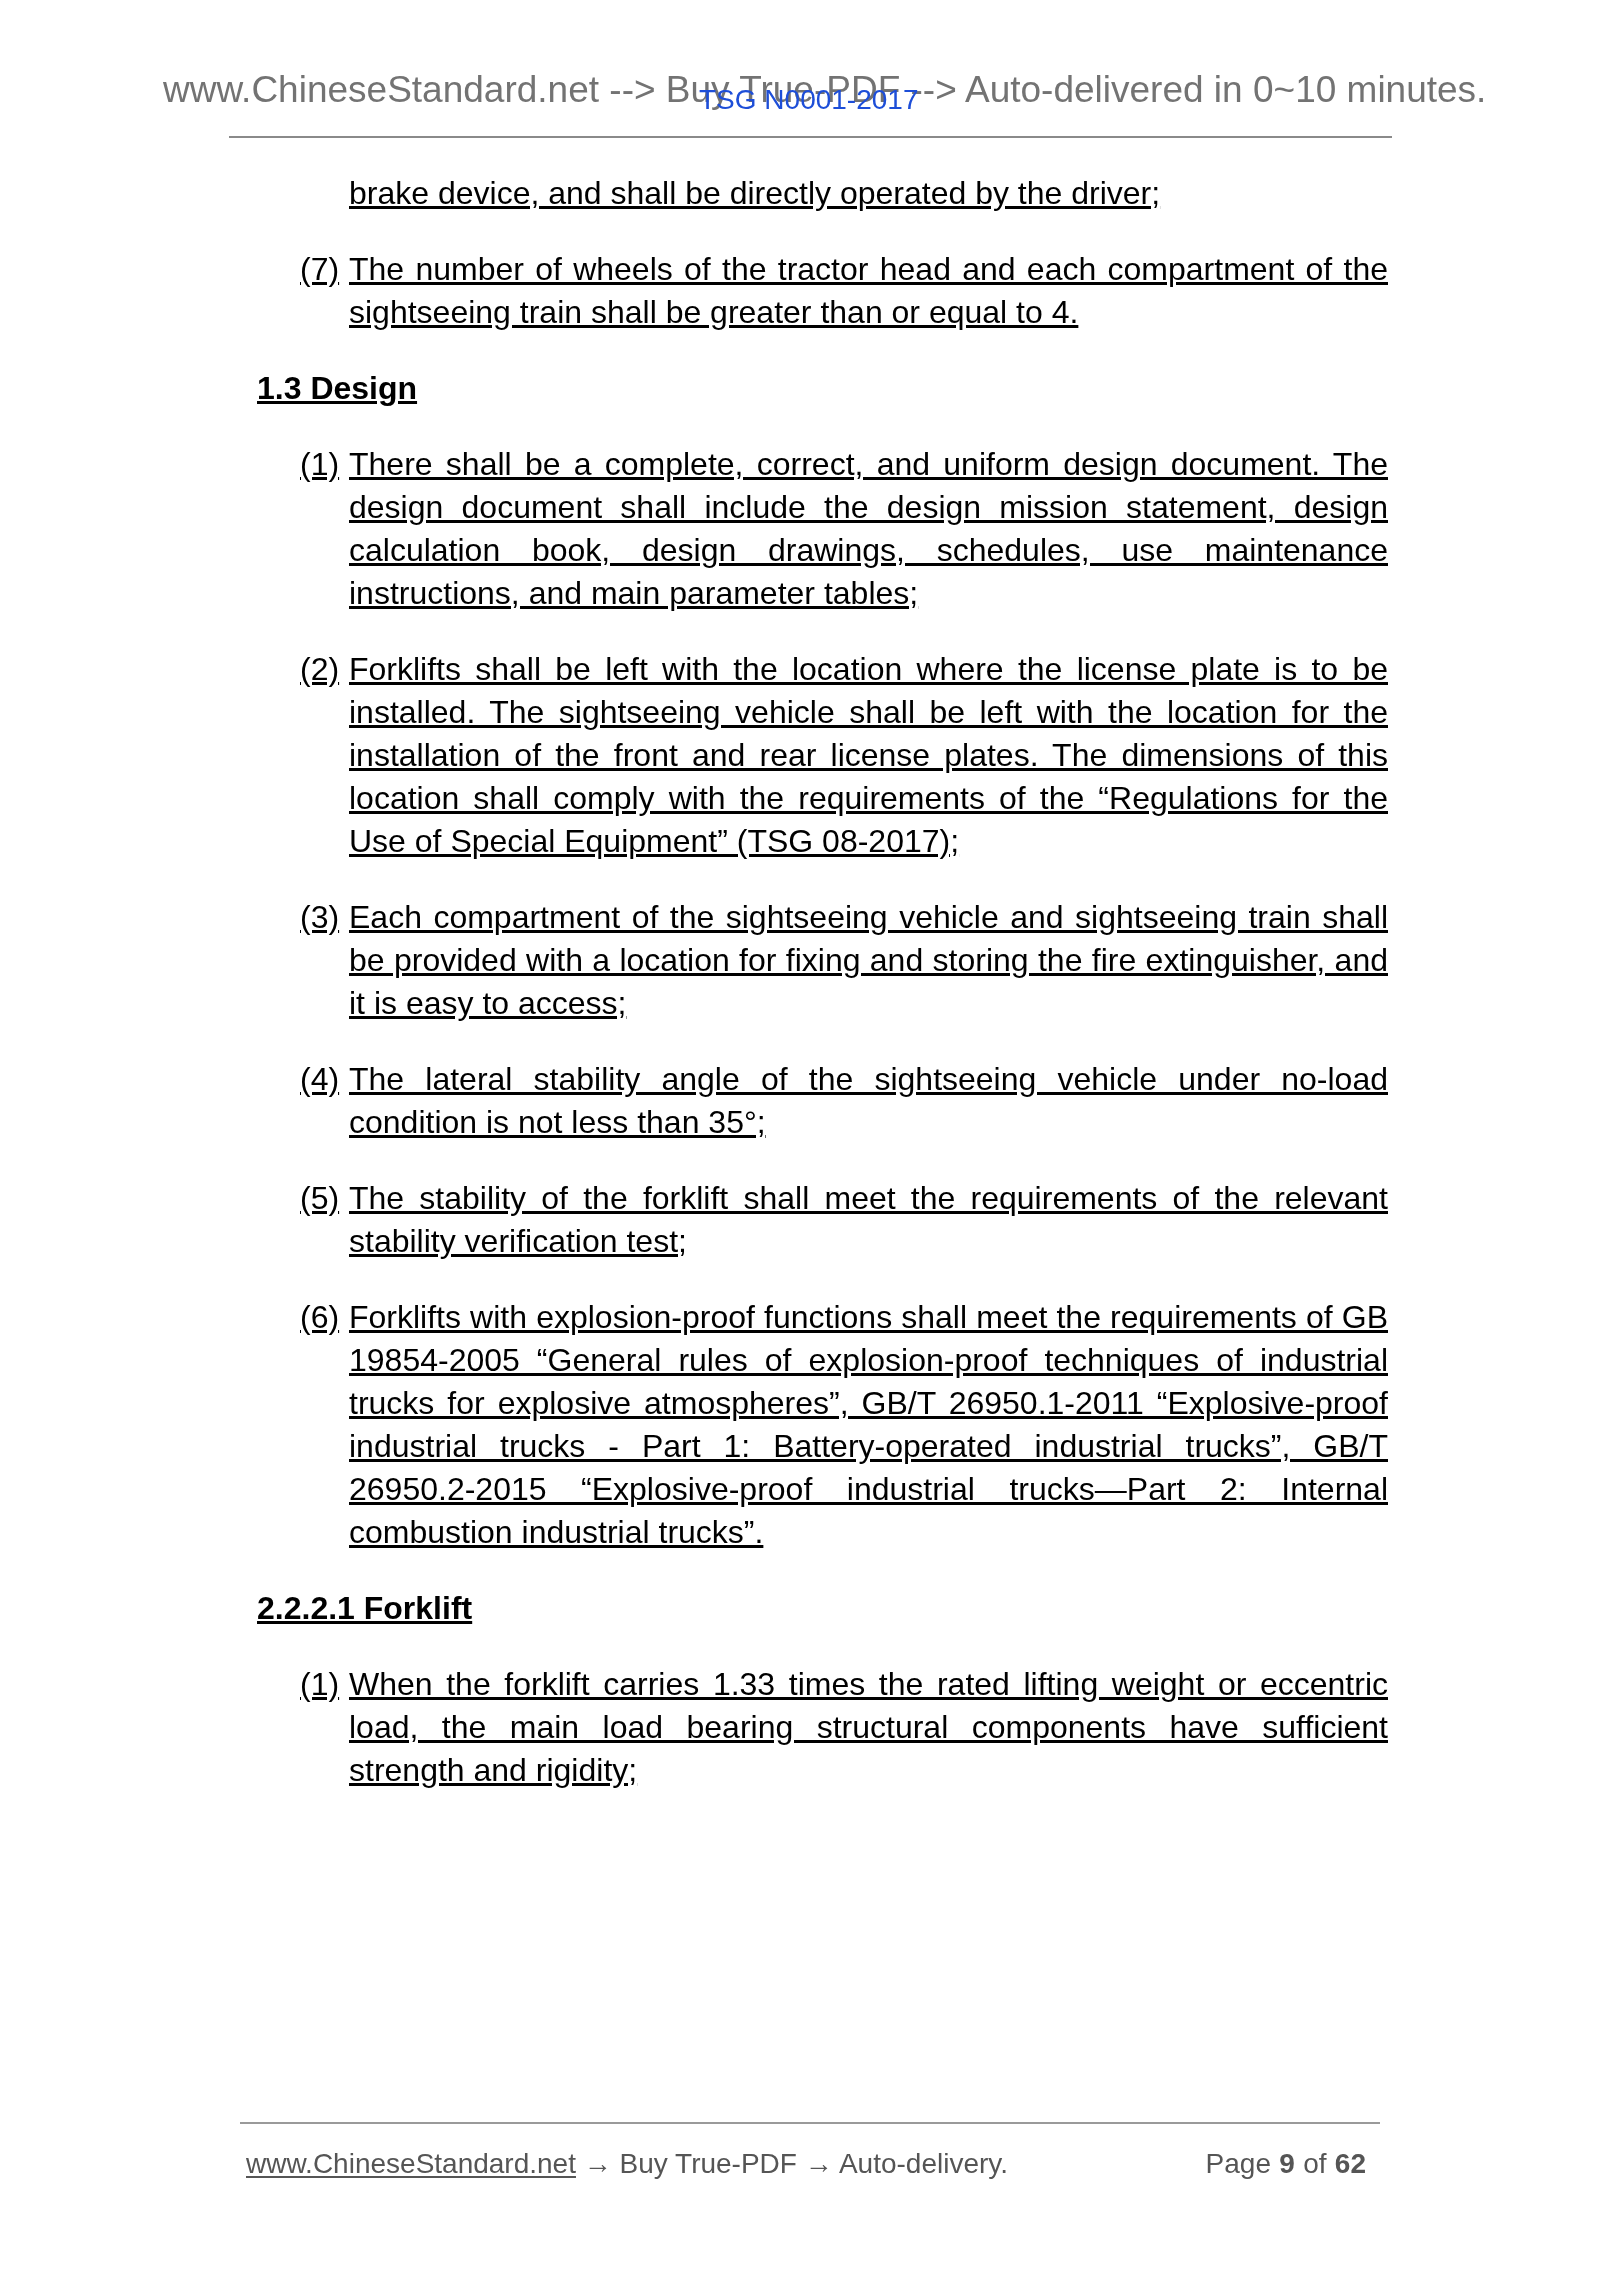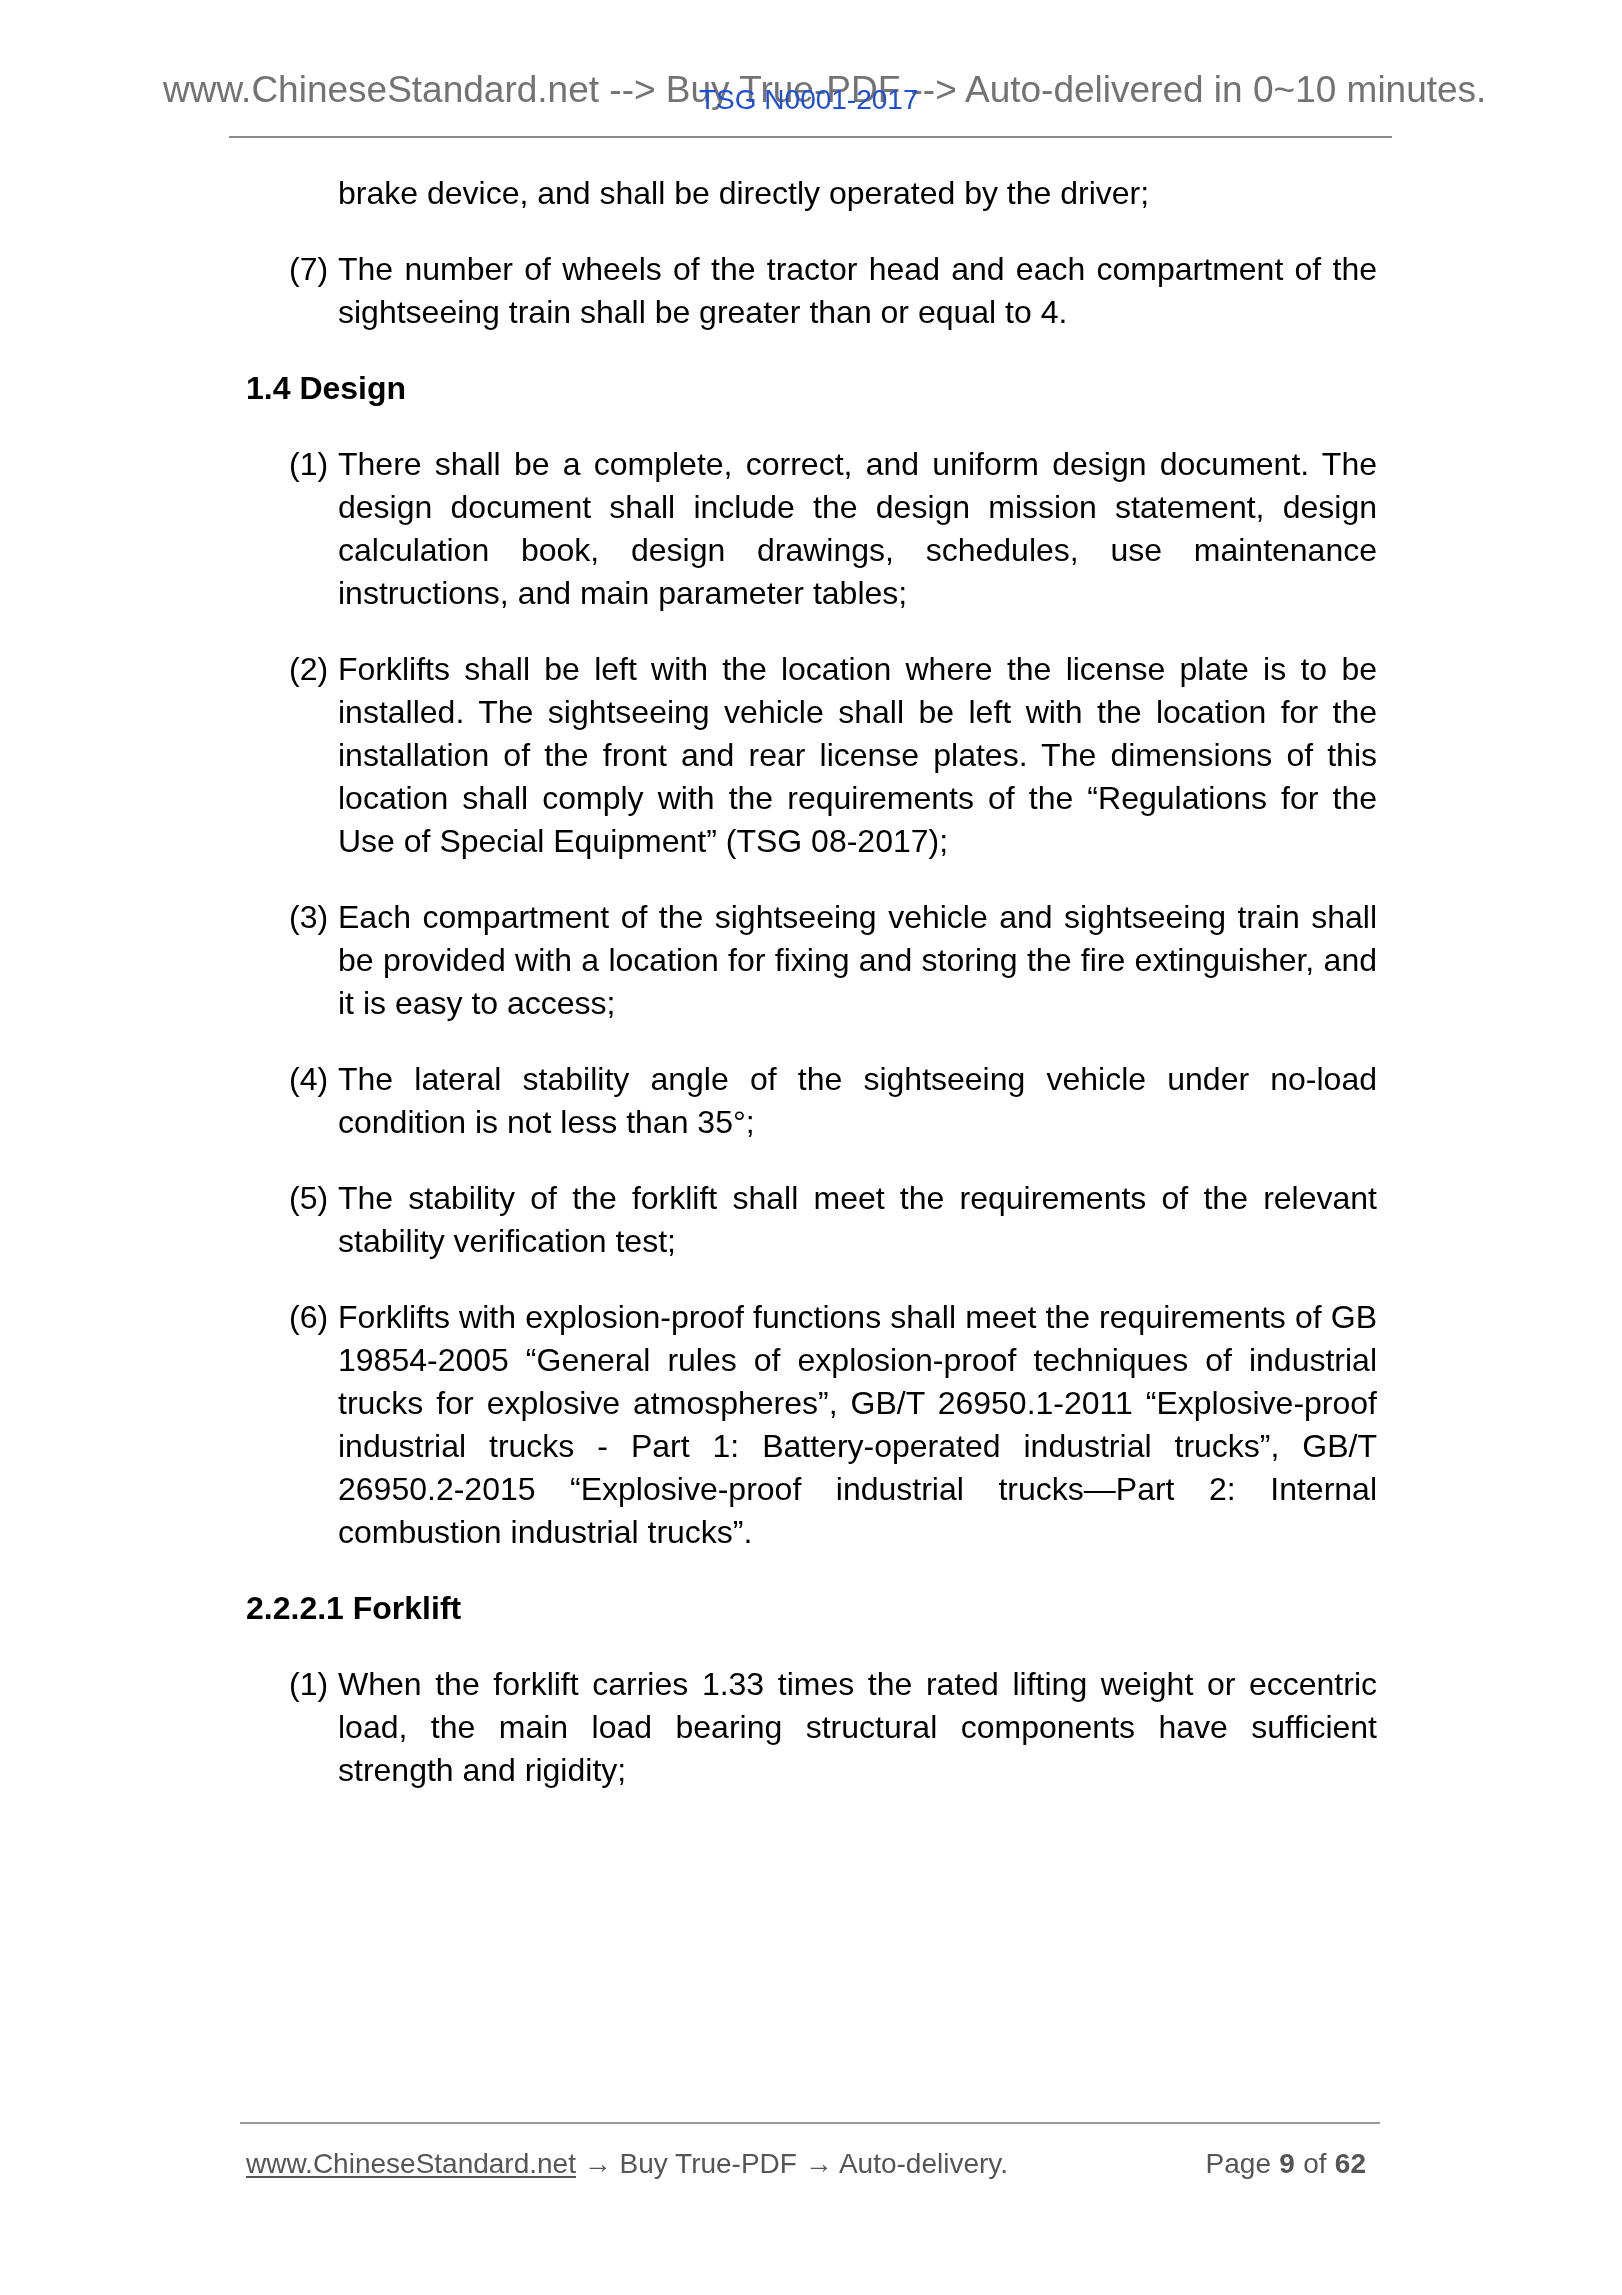--- a/index.html
+++ b/index.html
@@ -4,21 +4,21 @@
 <style>
   html, body { margin: 0; padding: 0; background: #ffffff; }
   body { width: 1623px; height: 2295px; position: relative; overflow: hidden;
          font-family: "Liberation Sans", sans-serif; color: #000; }
   .banner { position: absolute; left: 163px; top: 65px; font-size: 37px; color: #737373;
             white-space: nowrap; line-height: 50px; }
   .docid { position: absolute; left: 699px; top: 83px; font-size: 28px; color: #1d4ed8;
            white-space: nowrap; line-height: 33px; }
   .hrule { position: absolute; left: 229px; width: 1163px; top: 136px; height: 0;
            border-top: 2.5px solid #8a8a8a; }
-  .content { position: absolute; left: 246px; top: 172px; width: 1131px; }
+  .content { position: absolute; left: 257px; top: 172px; width: 1131px; text-decoration: underline; }
   .p { font-size: 32px; line-height: 43px; margin: 0 0 33px 0; text-align: justify; }
   .cont { padding-left: 92px; }
   .item { display: flex; }
   .item .num { width: 92px; flex: 0 0 92px; padding-left: 43px; box-sizing: border-box; white-space: nowrap; }
   .item .txt { flex: 1; text-align: justify; }
   .h { font-size: 32px; line-height: 43px; font-weight: bold; margin: 0 0 33px 0; }
   .frule { position: absolute; left: 240px; width: 1140px; top: 2122px; height: 0;
            border-top: 2.5px solid #9a9a9a; }
   .footer { position: absolute; left: 246px; top: 2145px; width: 1120px; font-size: 28px;
             line-height: 37px; color: #555; display: flex; justify-content: space-between; }
@@ -34,21 +34,21 @@
 <div class="hrule"></div>
 
 <div class="content">
   <p class="p cont">brake device, and shall be directly operated by the driver;</p>
 
   <div class="p item">
     <span class="num">(7)</span>
     <span class="txt">The number of wheels of the tractor head and each compartment of the sightseeing train shall be greater than or equal to 4.</span>
   </div>
 
-  <div class="h">1.4 Design</div>
+  <div class="h">1.3 Design</div>
 
   <div class="p item">
     <span class="num">(1)</span>
     <span class="txt">There shall be a complete, correct, and uniform design document. The design document shall include the design mission statement, design calculation book, design drawings, schedules, use maintenance instructions, and main parameter tables;</span>
   </div>
   <div class="p item">
     <span class="num">(2)</span>
     <span class="txt">Forklifts shall be left with the location where the license plate is to be installed. The sightseeing vehicle shall be left with the location for the installation of the front and rear license plates. The dimensions of this location shall comply with the requirements of the “Regulations for the Use of Special Equipment” (TSG 08-2017);</span>
   </div>
   <div class="p item">

